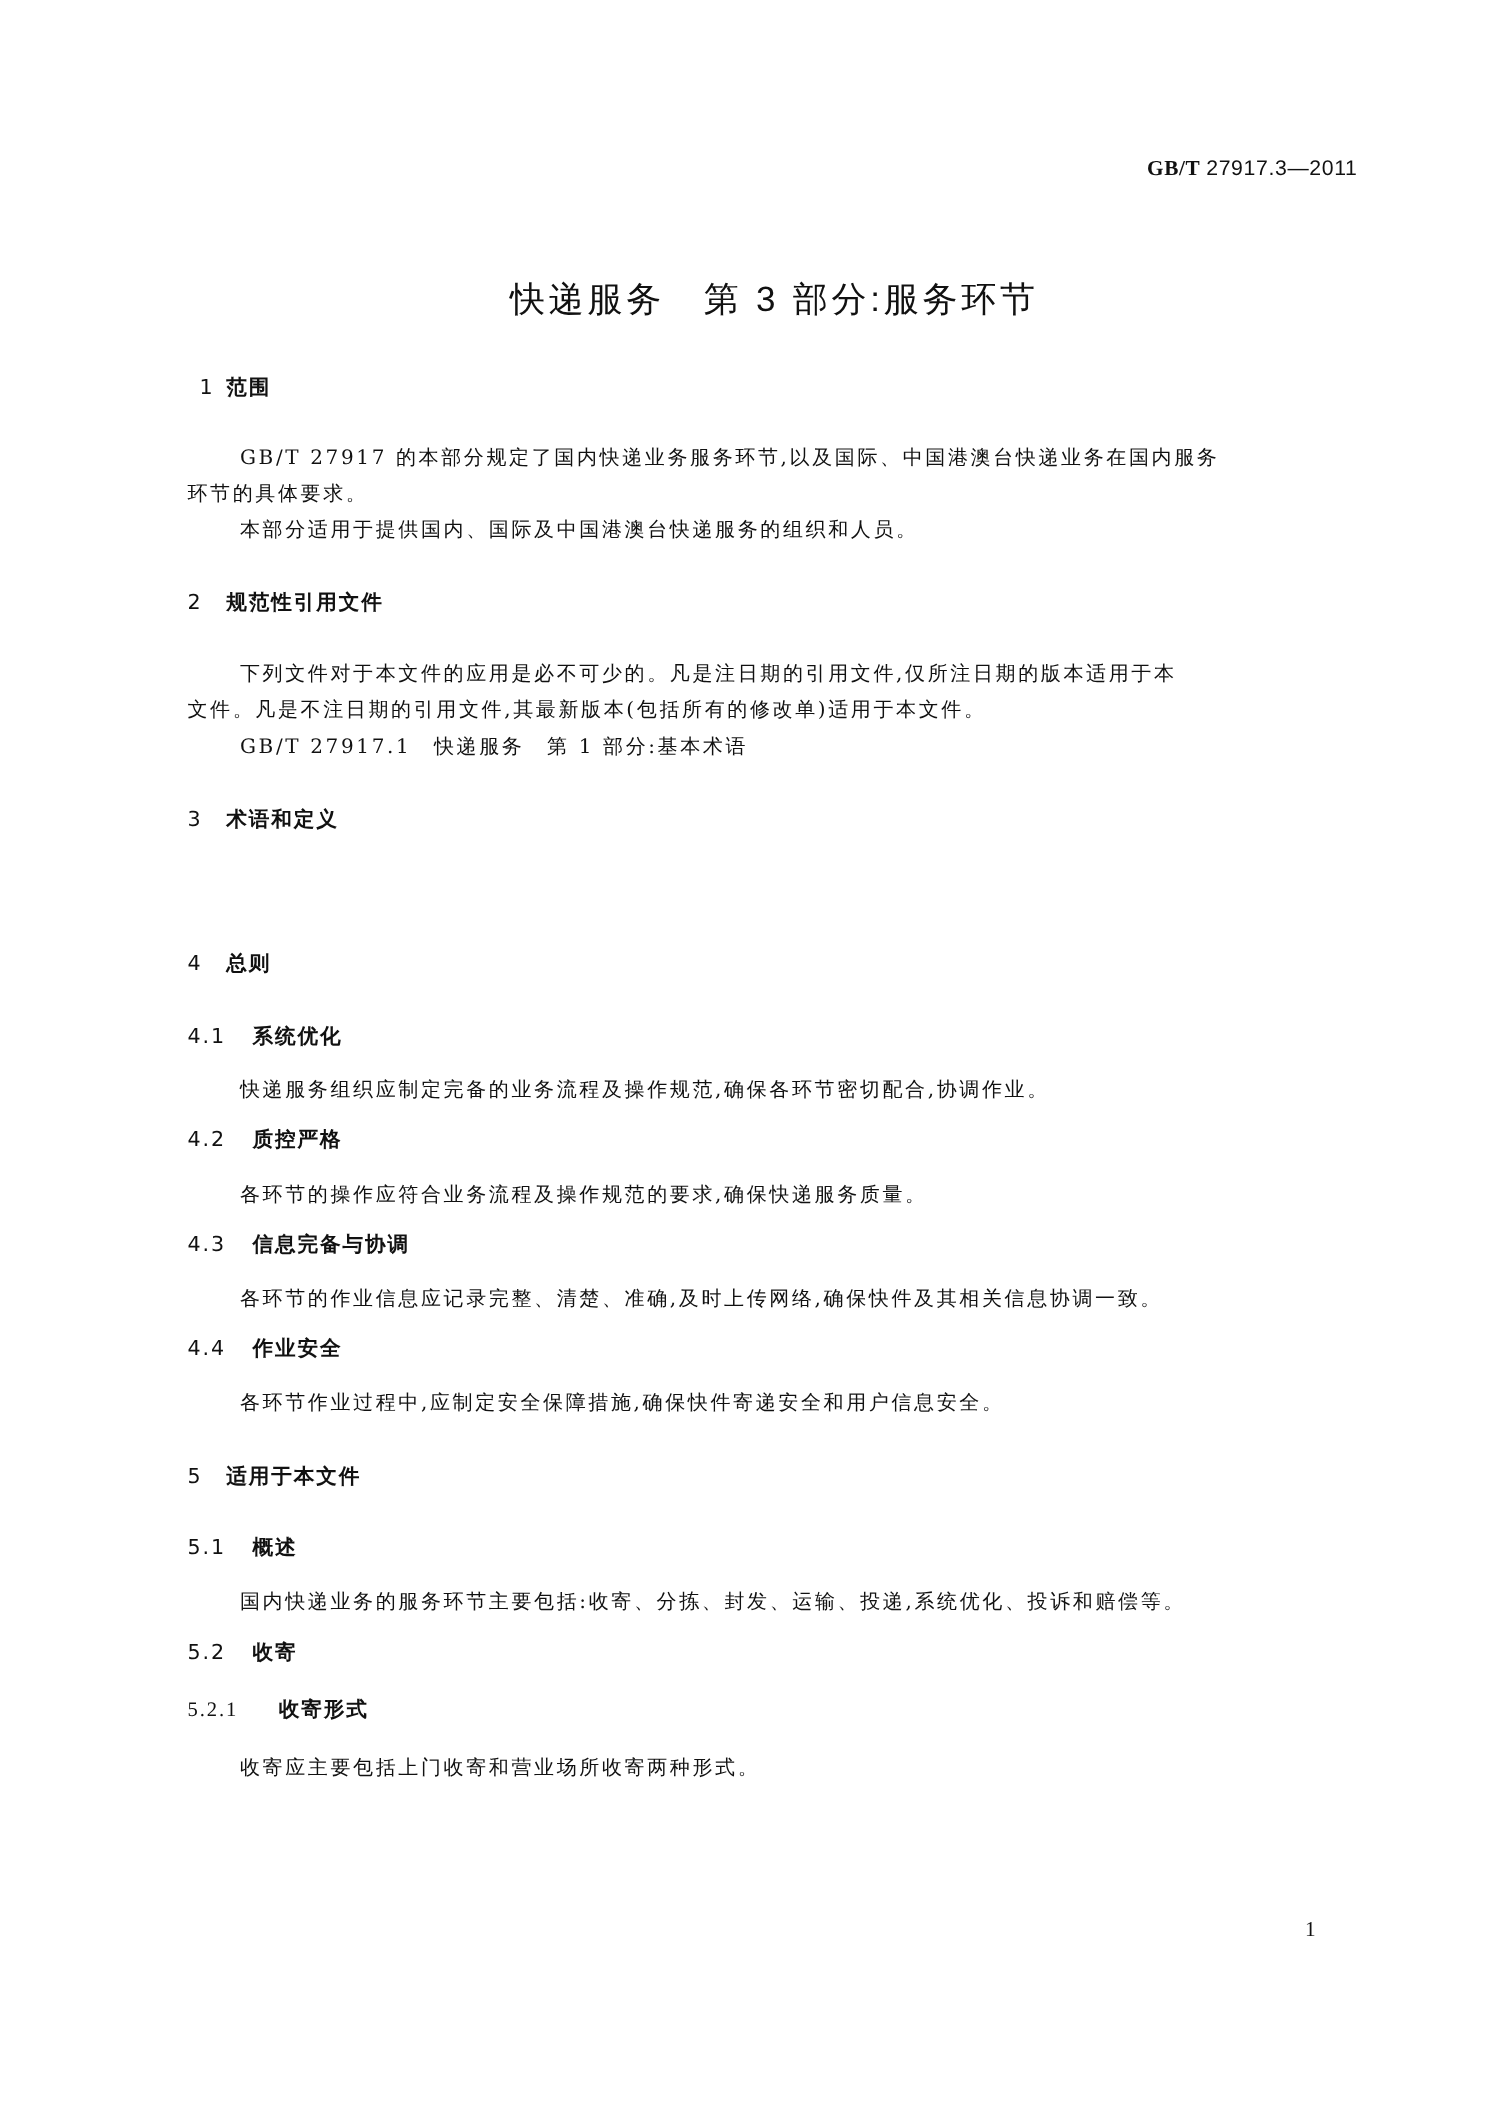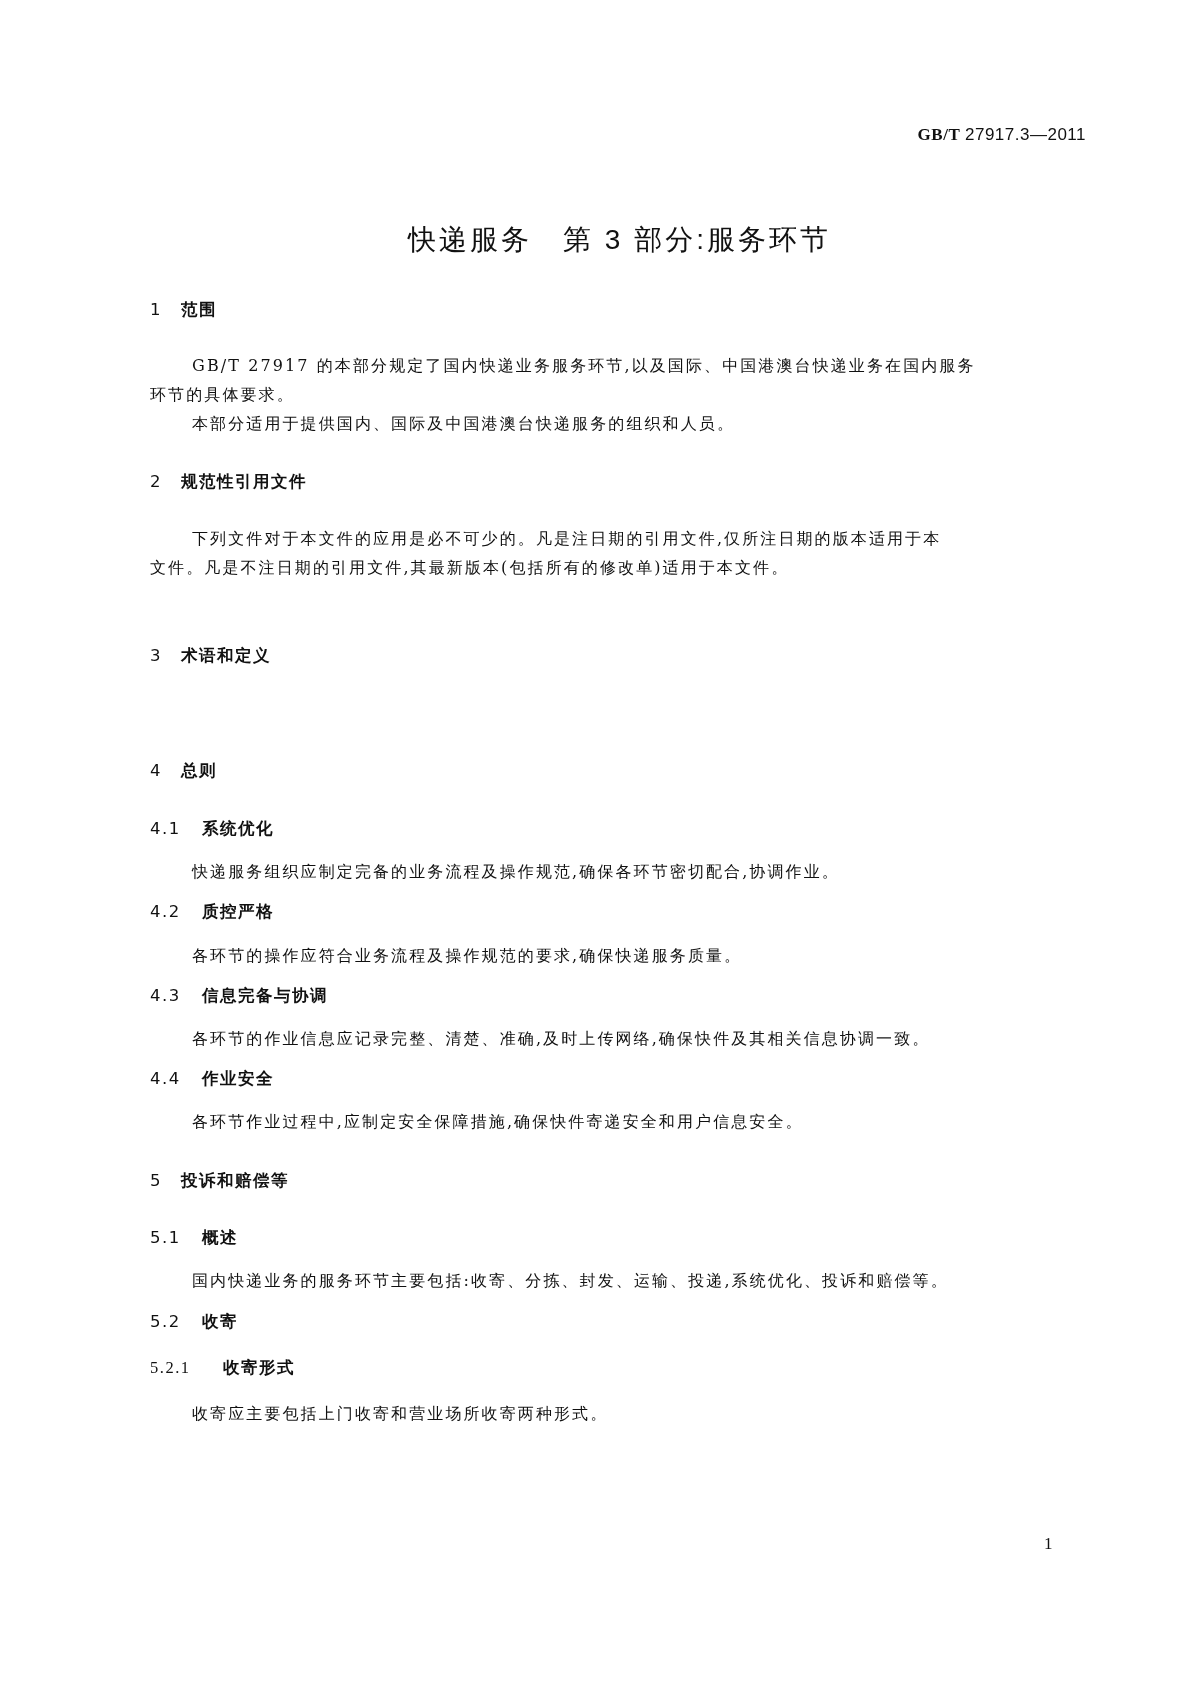--- a/index.html
+++ b/index.html
@@ -35,46 +35,47 @@
 </style>
 </head>
 <body>
 
 <div class="page">
 
   <div class="std-code"><span class="gb">GB/T</span> <span class="num">27917.3—2011</span></div>
 
   <div class="title">快递服务　第 3 部分:服务环节</div>
 
-  <div class="h1" style="top:299px;"><span class="n">1</span><span>范围</span></div>
+  <div class="h1" style="top:299px;text-align:center;"><span class="n">1</span><span>范围</span></div>
   <div class="p indent" style="top:351px;">GB/T 27917 的本部分规定了国内快递业务服务环节,以及国际、中国港澳台快递业务在国内服务</div>
   <div class="p indent" style="top:409px;">本部分适用于提供国内、国际及中国港澳台快递服务的组织和人员。</div>
   <div class="p" style="top:380px;">环节的具体要求。</div>
 
   <div class="h1" style="top:471px;"><span class="n">2</span><span>规范性引用文件</span></div>
   <div class="p indent" style="top:524px;">下列文件对于本文件的应用是必不可少的。凡是注日期的引用文件,仅所注日期的版本适用于本</div>
   <div class="p" style="top:553px;">文件。凡是不注日期的引用文件,其最新版本(包括所有的修改单)适用于本文件。</div>
+  <div class="p indent" style="top:582px;">GB/T 27917.1　快递服务　第 1 部分:基本术语</div>
 
   <div class="h1" style="top:645px;"><span class="n">3</span><span>术语和定义</span></div>
 
   <div class="h1" style="top:760px;"><span class="n">4</span><span>总则</span></div>
 
   <div class="h2" style="top:818px;"><span class="n">4.1</span><span>系统优化</span></div>
   <div class="p indent" style="top:857px;">快递服务组织应制定完备的业务流程及操作规范,确保各环节密切配合,协调作业。</div>
 
   <div class="h2" style="top:901px;"><span class="n">4.2</span><span>质控严格</span></div>
   <div class="p indent" style="top:941px;">各环节的操作应符合业务流程及操作规范的要求,确保快递服务质量。</div>
 
   <div class="h2" style="top:985px;"><span class="n">4.3</span><span>信息完备与协调</span></div>
   <div class="p indent" style="top:1024px;">各环节的作业信息应记录完整、清楚、准确,及时上传网络,确保快件及其相关信息协调一致。</div>
 
   <div class="h2" style="top:1068px;"><span class="n">4.4</span><span>作业安全</span></div>
   <div class="p indent" style="top:1107px;">各环节作业过程中,应制定安全保障措施,确保快件寄递安全和用户信息安全。</div>
 
-  <div class="h1" style="top:1170px;"><span class="n">5</span><span>投诉和赔偿等</span></div>
+  <div class="h1" style="top:1170px;"><span class="n">5</span><span>适用于本文件</span></div>
 
   <div class="h2" style="top:1227px;"><span class="n">5.1</span><span>概述</span></div>
   <div class="p indent" style="top:1266px;">国内快递业务的服务环节主要包括:收寄、分拣、封发、运输、投递,系统优化、投诉和赔偿等。</div>
 
   <div class="h2" style="top:1311px;"><span class="n">5.2</span><span>收寄</span></div>
 
   <div class="h3" style="top:1357px;font-family:Liberation Serif, serif;"><span class="n">5.2.1</span><span>收寄形式</span></div>
   <div class="p indent" style="top:1399px;">收寄应主要包括上门收寄和营业场所收寄两种形式。</div>
 
   <div class="pageno">1</div>

